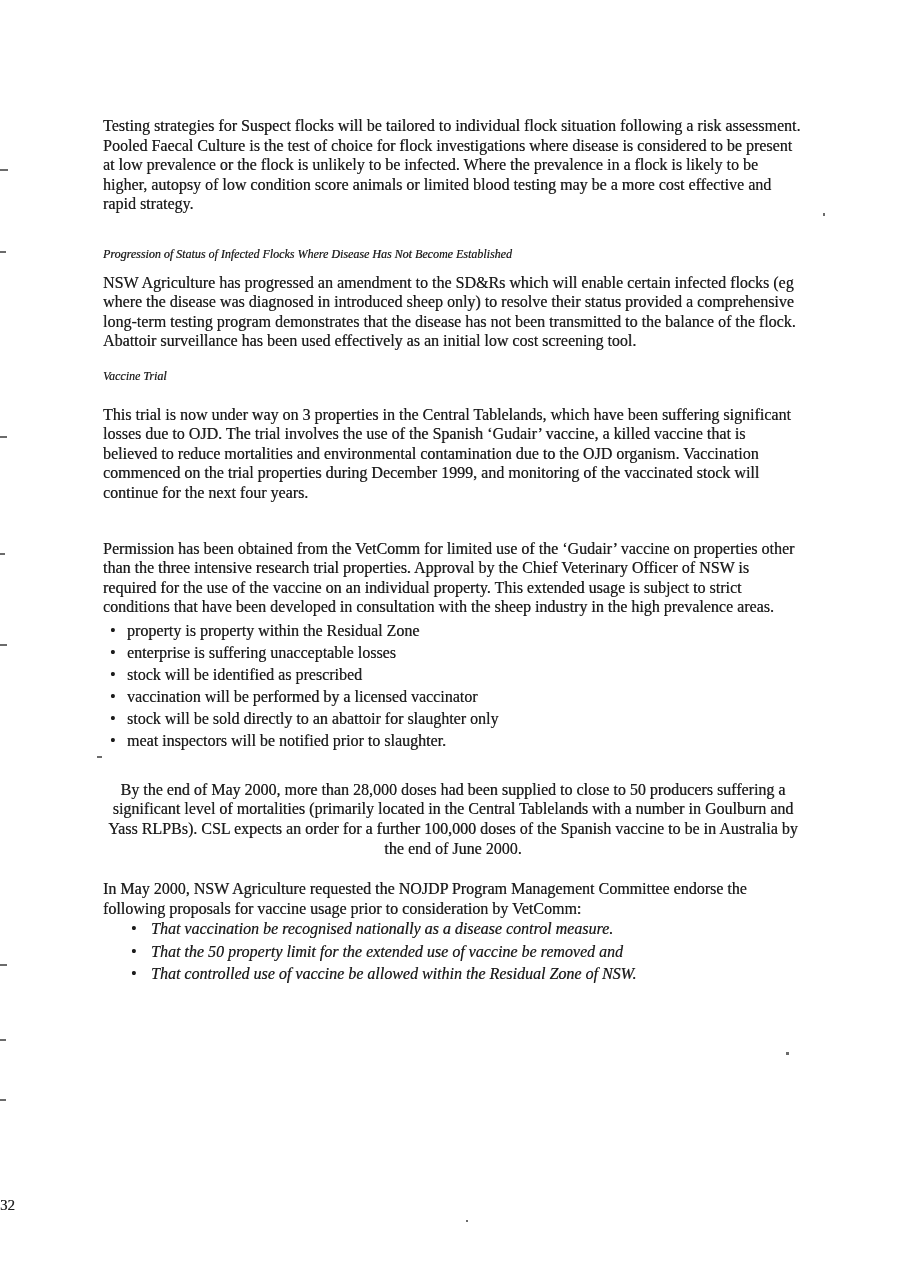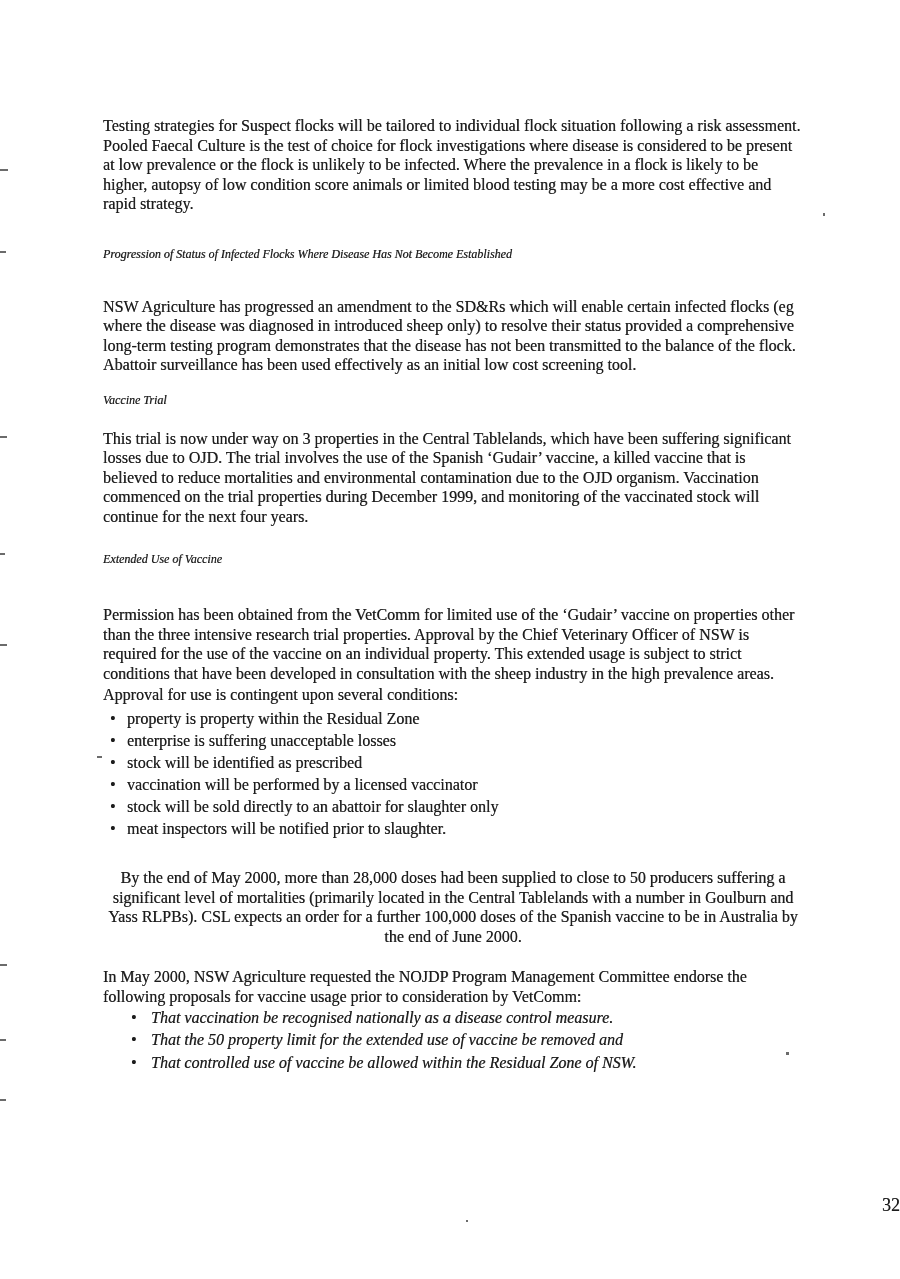--- a/index.html
+++ b/index.html
@@ -24,21 +24,21 @@
   }
   .para { margin: 0; }
   .heading {
     margin: 0;
     font-style: italic;
     font-weight: normal;
     font-size: 12px;
     line-height: 19.6px;
   }
   .mt-h1 { margin-top: 31px; }
-  .mt-p2 { margin-top: 32px; }
+  .mt-p2 { margin-top: 8px; }
   .mt-h2 { margin-top: 16px; }
   .mt-p3 { margin-top: 18px; }
   .mt-h3 { margin-top: 23px; }
   .mt-p4 { margin-top: 36px; }
   .mt-approval { margin-top: 2px; }
   .mt-p5 { margin-top: 28px; text-align: center; }
   .mt-p6 { margin-top: 21px; }
   .blist { margin-top: 3px; }
   .bitem {
     position: relative;
@@ -63,22 +63,22 @@
     position: absolute;
     left: 28px;
     top: 0;
     font-style: normal;
   }
   .page-number {
     position: absolute;
     top: 1196px;
     left: 0;
     width: 900px;
-    text-align: right;
-    font-size: 18px;
+    text-align: left;
+    font-size: 15px;
     line-height: 18px;
     text-shadow: 0.35px 0 0 rgba(25,25,25,0.65);
   }
   .artifact {
     position: absolute;
     background: #3a3a3a;
     opacity: 0.75;
   }
 </style>
 </head>
@@ -91,25 +91,23 @@
     <p class="para">Testing strategies for Suspect flocks will be tailored to individual flock situation following a risk assessment. Pooled Faecal Culture is the test of choice for flock investigations where disease is considered to be present at low prevalence or the flock is unlikely to be infected. Where the prevalence in a flock is likely to be higher, autopsy of low condition score animals or limited blood testing may be a more cost effective and rapid strategy.</p>
 
     <h2 class="heading mt-h1">Progression of Status of Infected Flocks Where Disease Has Not Become Established</h2>
 
     <p class="para mt-p2">NSW Agriculture has progressed an amendment to the SD&amp;Rs which will enable certain infected flocks (eg where the disease was diagnosed in introduced sheep only) to resolve their status provided a comprehensive long-term testing program demonstrates that the disease has not been transmitted to the balance of the flock. Abattoir surveillance has been used effectively as an initial low cost screening tool.</p>
 
     <h2 class="heading mt-h2">Vaccine Trial</h2>
 
     <p class="para mt-p3">This trial is now under way on 3 properties in the Central Tablelands, which have been suffering significant losses due to OJD.  The trial involves the use of the Spanish ‘Gudair’ vaccine, a killed vaccine that is believed to reduce mortalities and environmental contamination due to the OJD organism.  Vaccination commenced on the trial properties during December 1999, and monitoring of the vaccinated stock will continue for the next four years.</p>
 
-    <h2 class="heading mt-h3">Extended Use of Vaccine</h2>
 
     <p class="para mt-p4">Permission has been obtained from the VetComm for limited use of the ‘Gudair’ vaccine on properties other than the three intensive research trial properties. Approval by the Chief Veterinary Officer of NSW is required for the use of the vaccine on an individual property. This extended usage is subject to strict conditions that have been developed in consultation with the sheep industry in the high prevalence areas.</p>
 
-    <p class="para mt-approval">Approval for use is contingent upon several conditions:</p>
 
     <div class="blist">
       <div class="bitem">property is property within the Residual Zone</div>
       <div class="bitem">enterprise is suffering unacceptable losses</div>
       <div class="bitem">stock will be identified as prescribed</div>
       <div class="bitem">vaccination will be performed by a licensed vaccinator</div>
       <div class="bitem">stock will be sold directly to an abattoir for slaughter only</div>
       <div class="bitem">meat inspectors will be notified prior to slaughter.</div>
     </div>
 

